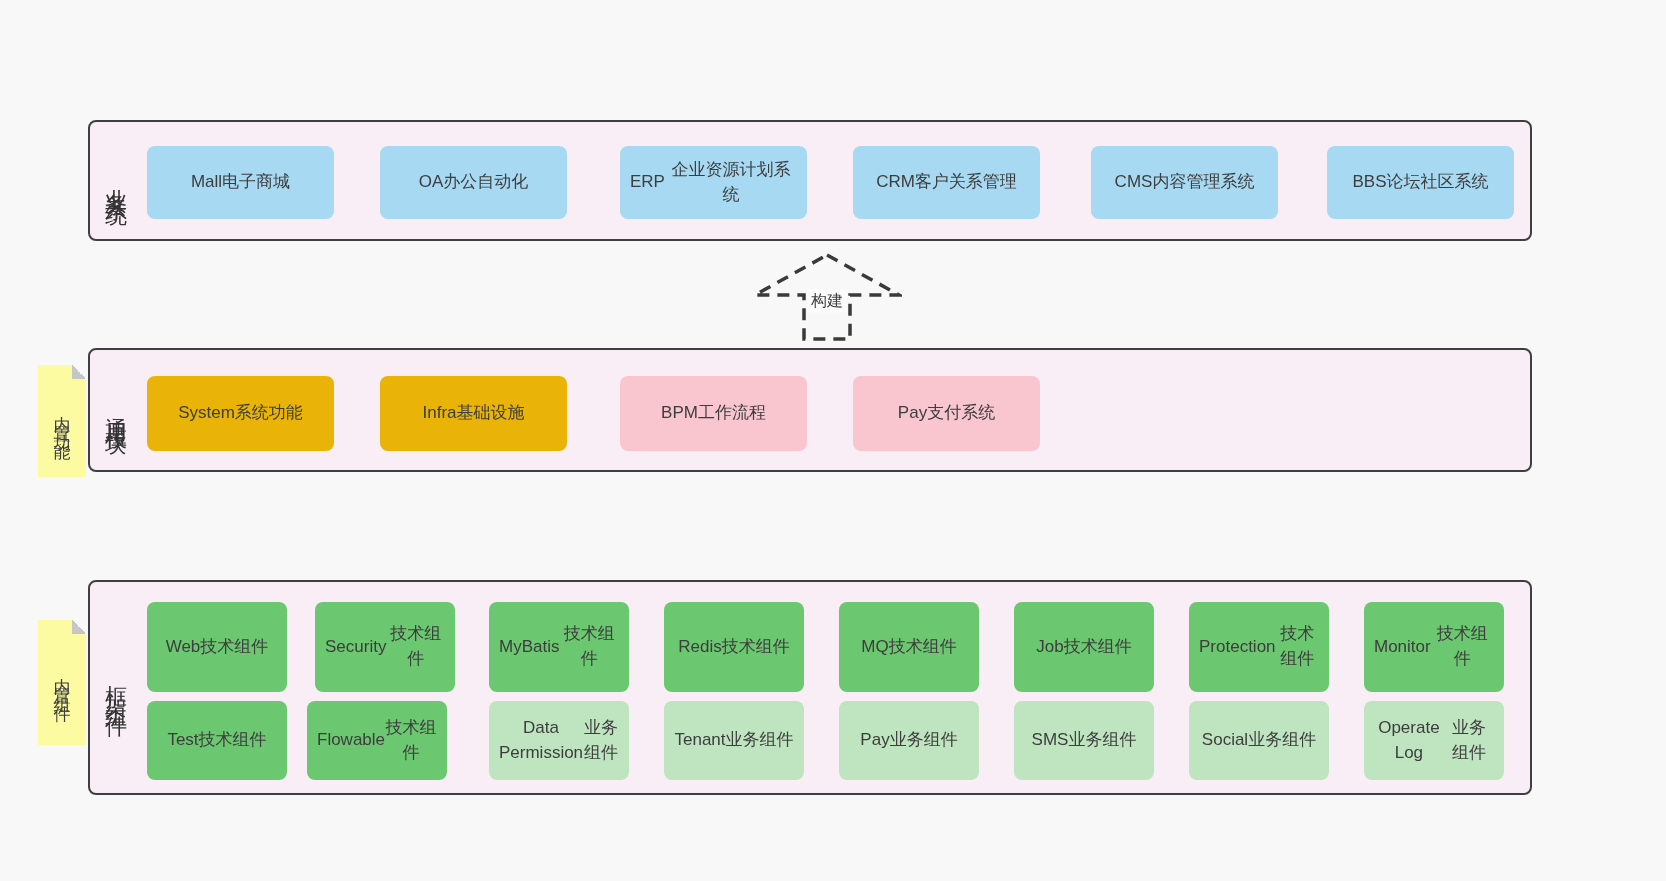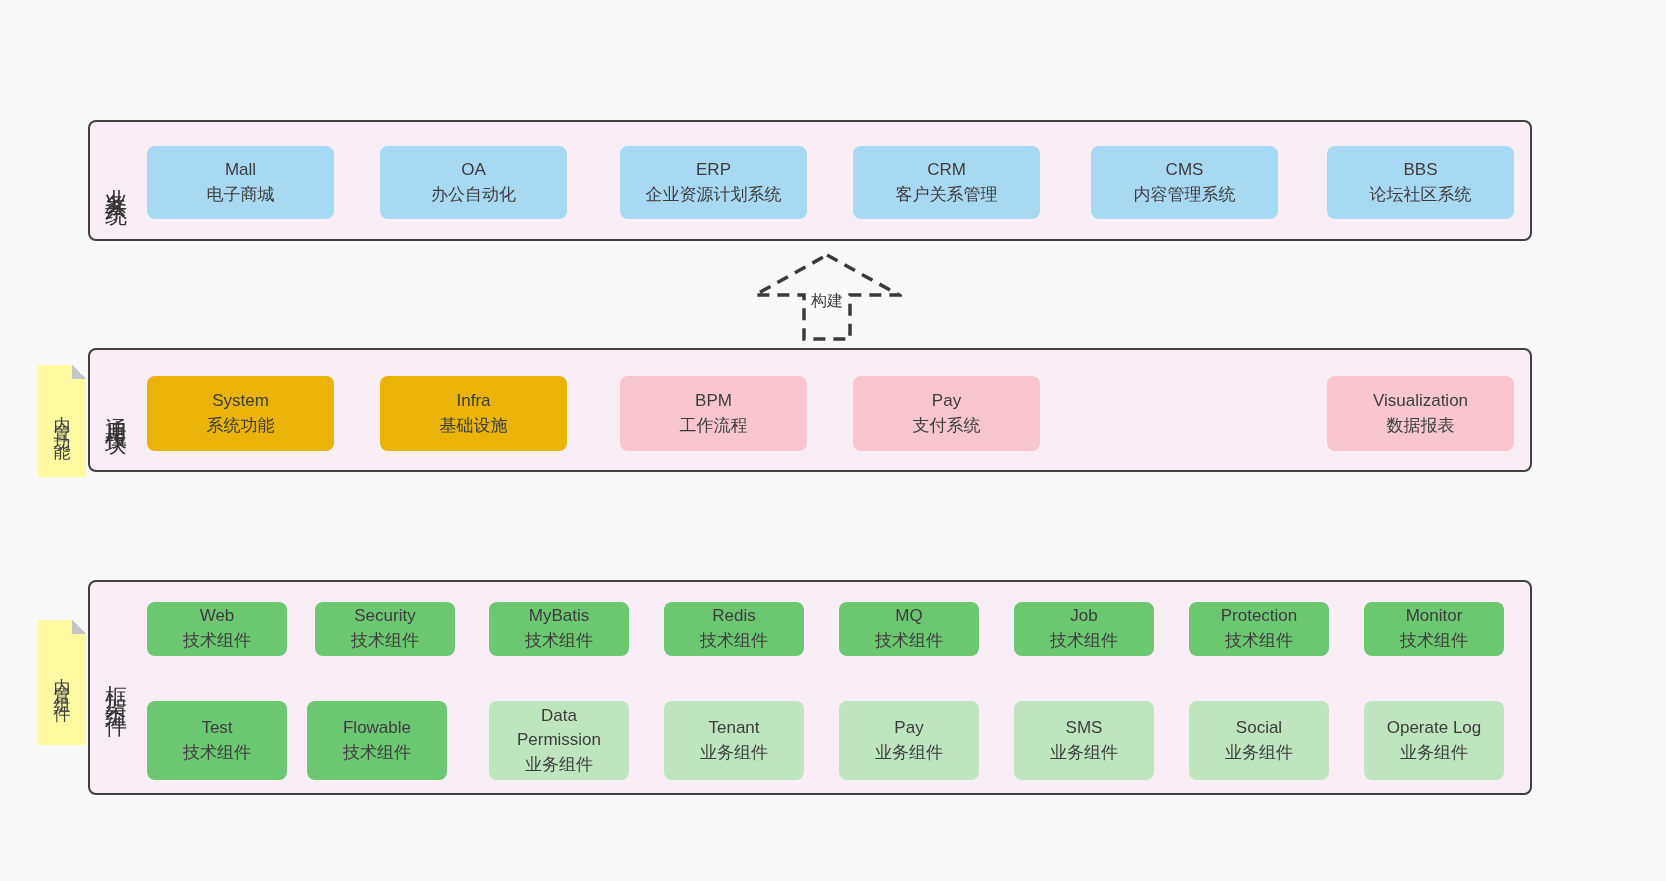--- a/index.html
+++ b/index.html
@@ -22,26 +22,26 @@
   .side-label{
     position:absolute;left:15px;top:50%;transform:translateY(-50%);
     writing-mode:vertical-lr;text-orientation:upright;
     font-size:22px;letter-spacing:5px;color:#333;line-height:1;
   }
   #layer-framework .side-label{letter-spacing:10px;}
 
   
   .box{
     position:absolute;border-radius:8px;box-sizing:border-box;
-    display:flex;flex-direction:column;justify-content:center;align-items:center;
+    display:flex;flex-direction:row;justify-content:center;align-items:center;
     text-align:center;font-size:17px;line-height:1.45;color:#3d3d3d;padding:0 10px;
   }
   .b1{width:187px;height:73px;top:24px;}
   .b2{width:187px;height:75px;top:26px;}
-  .b3{width:140px;height:54px;top:20px;}
+  .b3{width:140px;height:90px;top:20px;}
   .b4{width:140px;height:79px;top:119px;}
   .blue{background:#a8d9f2;}
   .red{background:#eab308;}
   .pink{background:#f9c6d0;}
   .gdark{background:#6cc771;}
   .glight{background:#bee5bf;}
 
   
   .sticky{
     position:absolute;width:48px;background:#fdfba2;
@@ -124,24 +124,20 @@
       <span>基础设施</span>
     </div>
     <div class="box pink b2" style="left:530px">
       <span>BPM</span>
       <span>工作流程</span>
     </div>
     <div class="box pink b2" style="left:763px">
       <span>Pay</span>
       <span>支付系统</span>
     </div>
-    <div class="box pink b2" style="left:1237px">
-      <span>Visualization</span>
-      <span>数据报表</span>
-    </div>
   </div>
 
 
   <div class="sticky" id="sticky-framework">
     <span class="fold"></span>
     <span class="txt">内置组件</span>
   </div>
   <div class="layer" id="layer-framework">
     <div class="side-label">框架组件</div>
 

